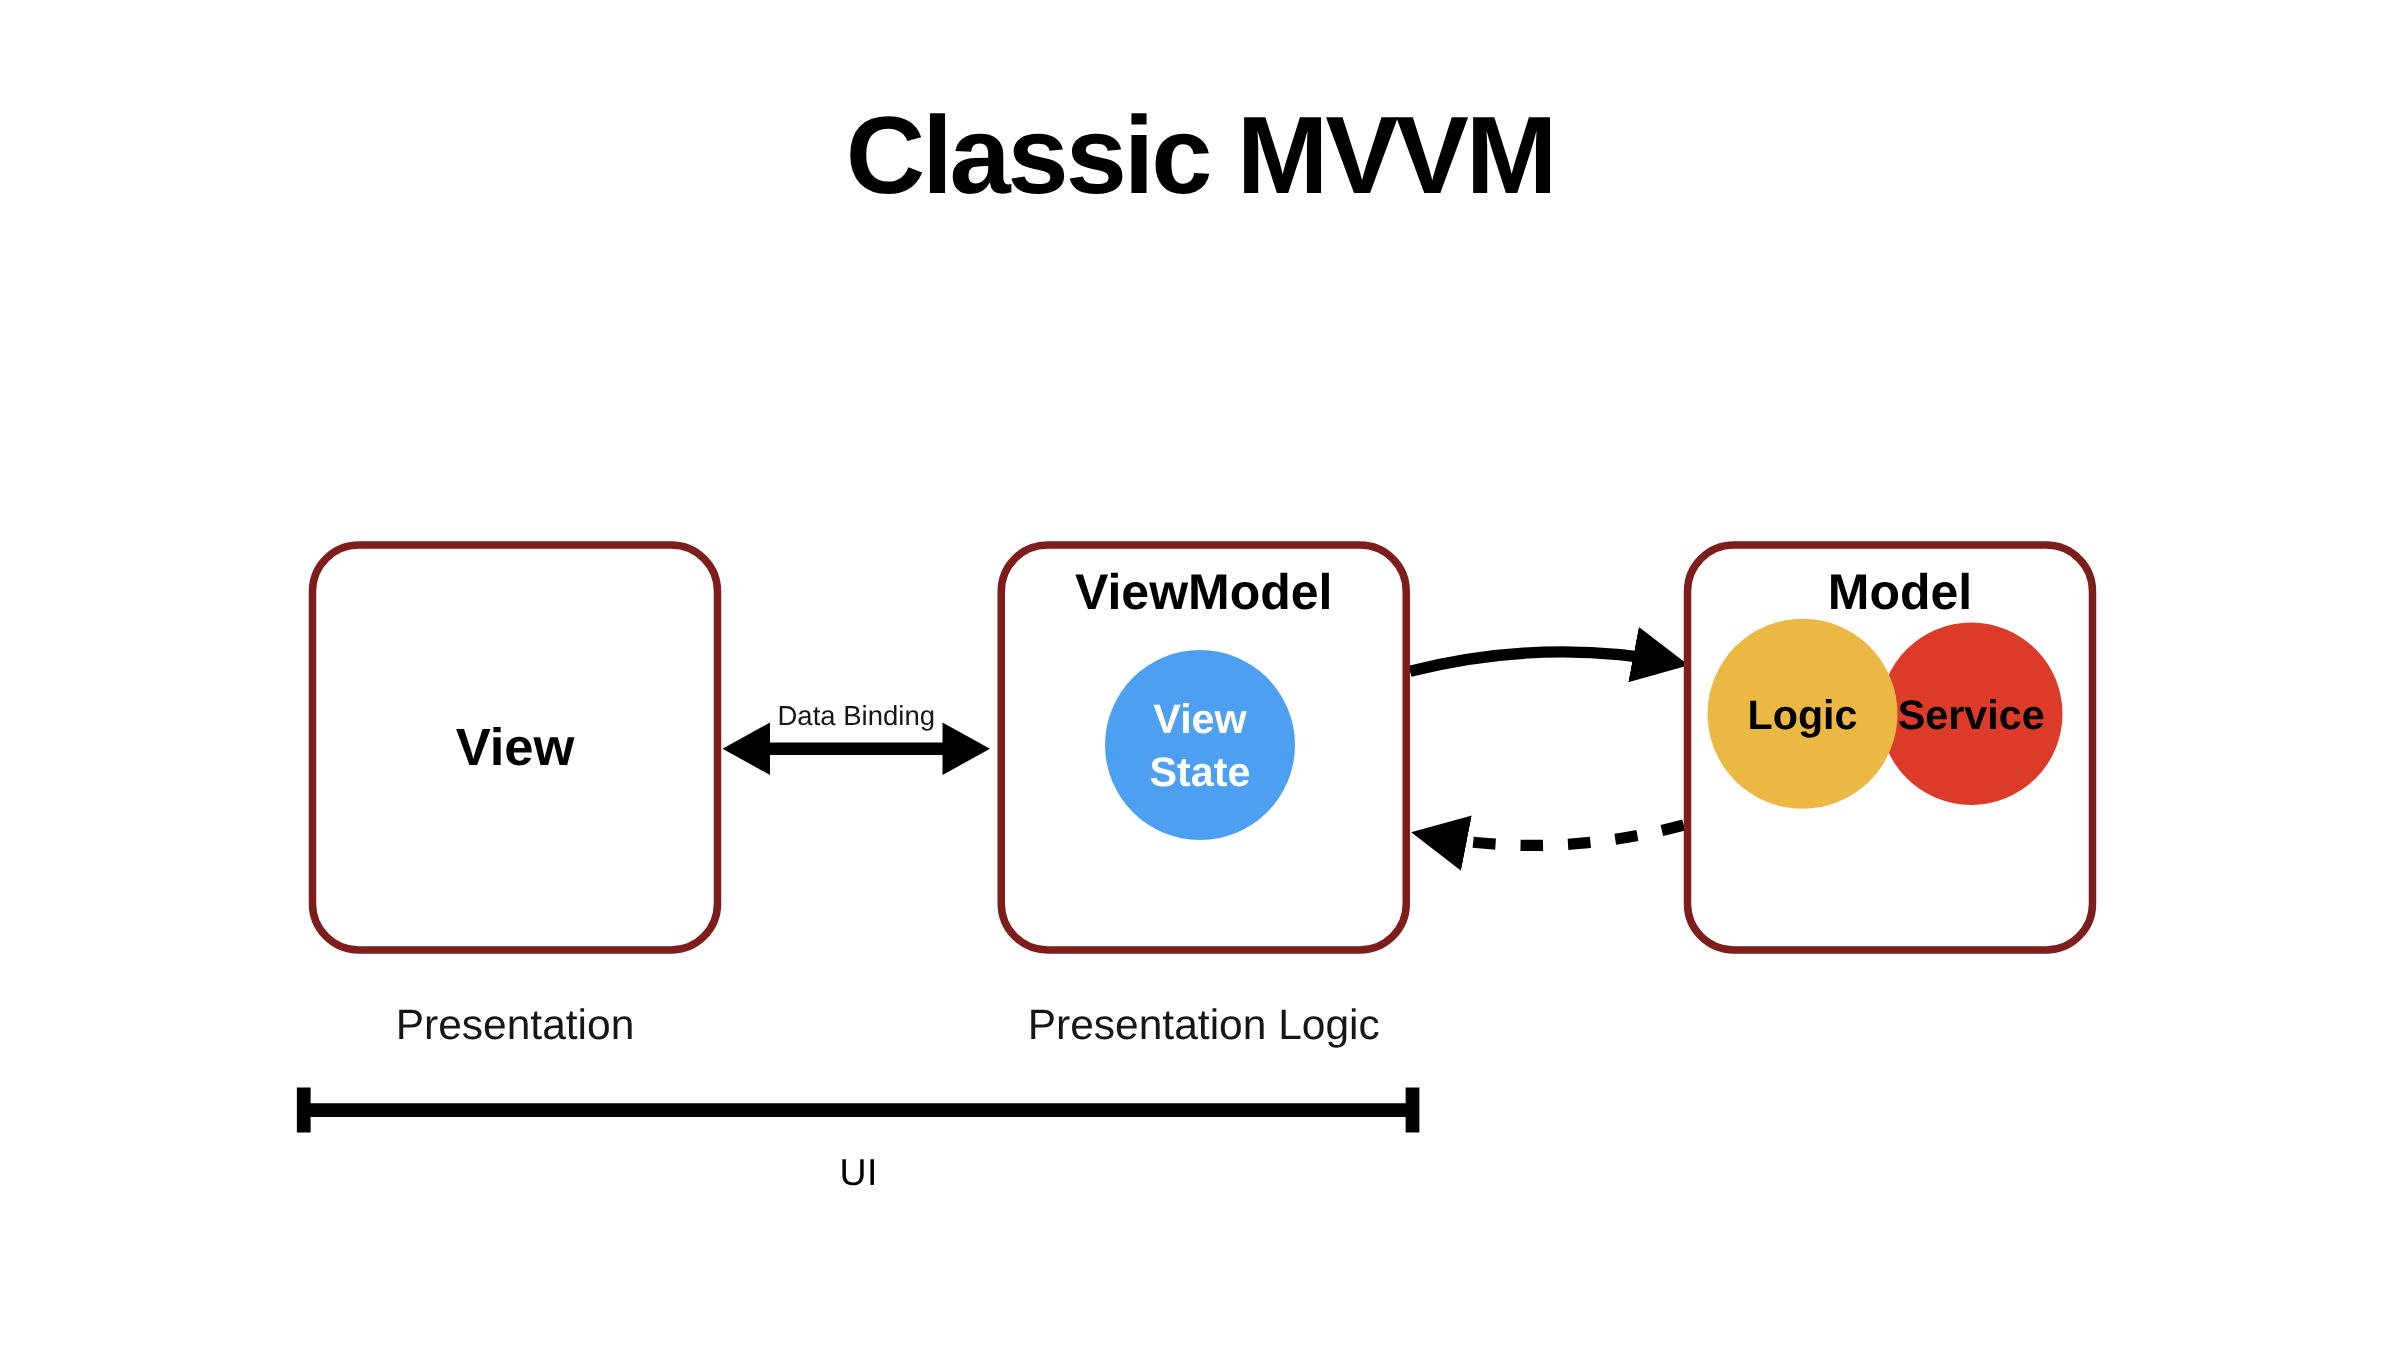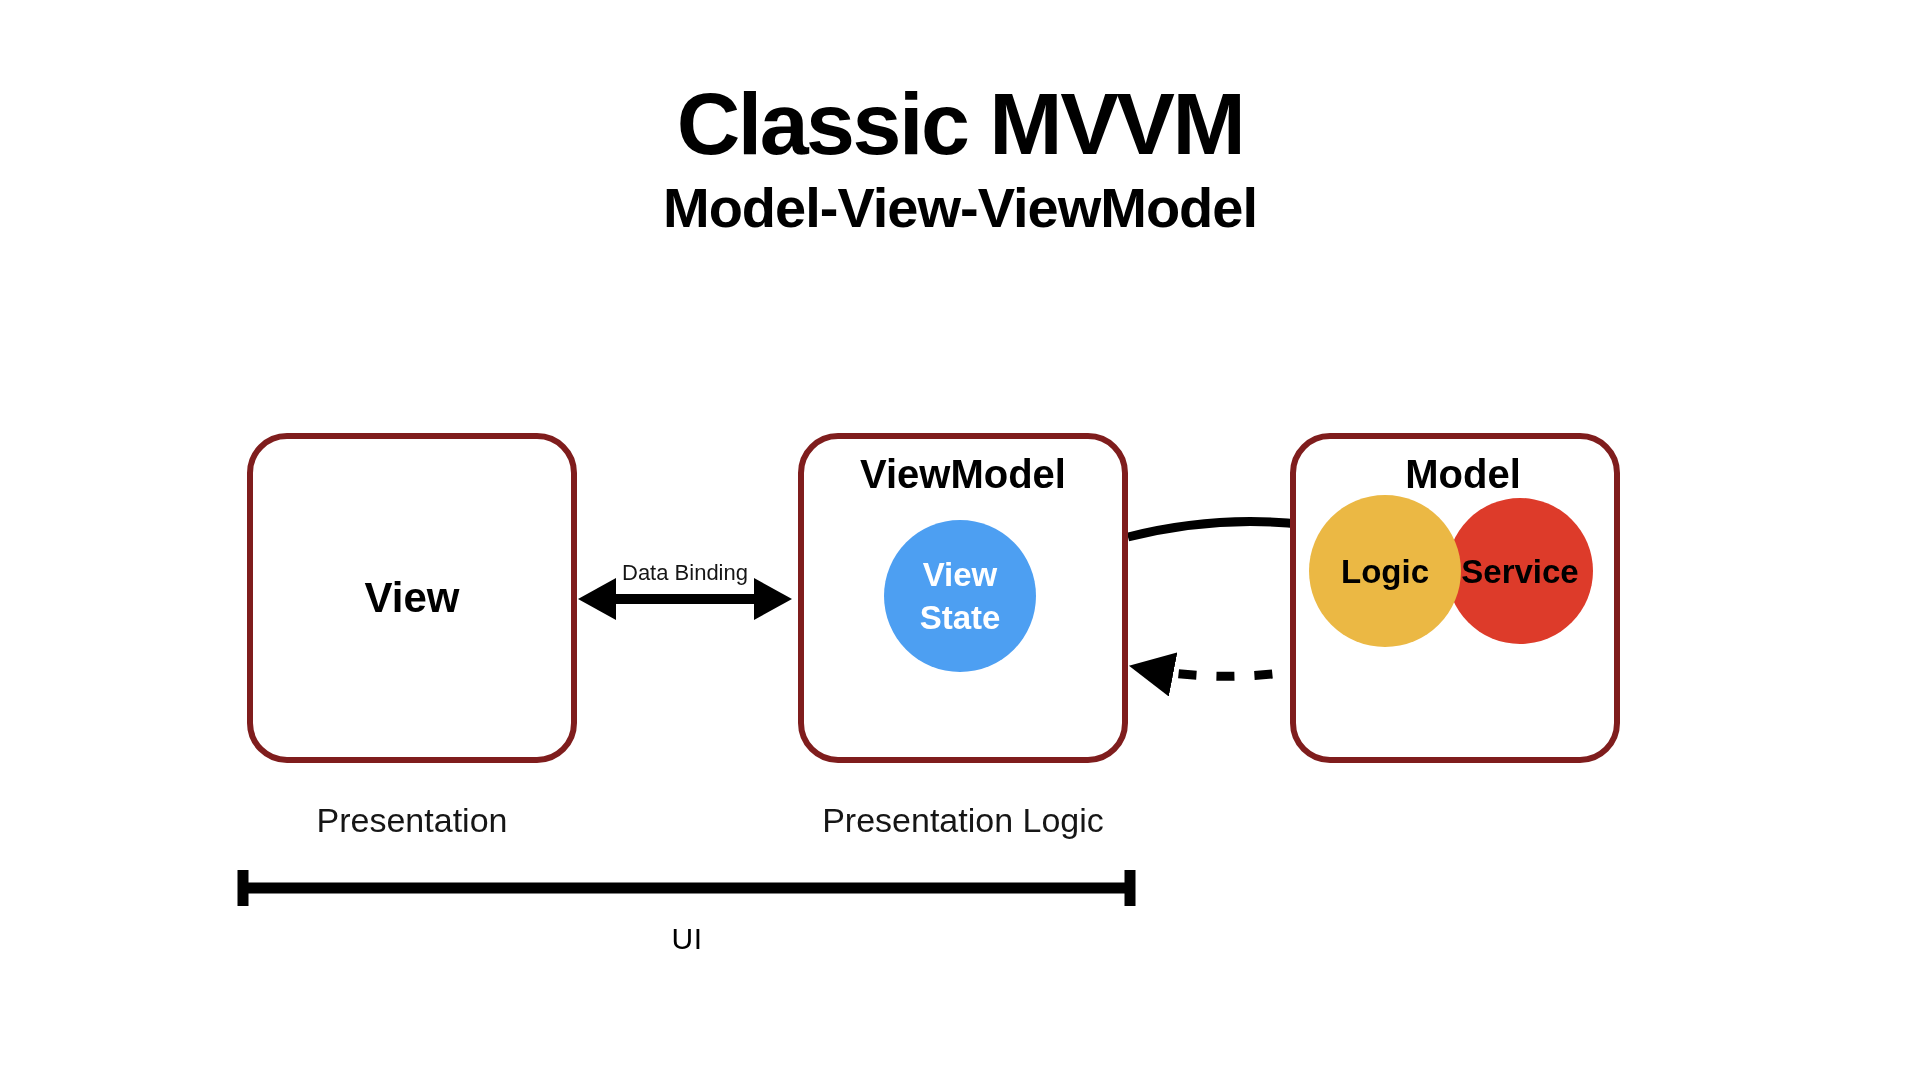--- a/index.html
+++ b/index.html
@@ -13,21 +13,21 @@
   .title-block h1 { margin:0; font-size:88px; line-height:1.08; font-weight:bold; letter-spacing:-2.5px; }
   .title-block h2 { margin:6px 0 0 0; font-size:56px; line-height:1.1; font-weight:bold; letter-spacing:-1px; }
 
   
   .box {
     position:absolute; top:433px; width:330px; height:330px; box-sizing:border-box;
     background:#fff; border:6px solid #7f1d1d; border-radius:40px;
   }
   .box.view { left:247px; display:flex; align-items:center; justify-content:center; }
   .box.viewmodel { left:798px; }
-  .box.model { left:1290px;padding-left:16px; }
+  .box.model { left:1347px;padding-left:16px; }
   .box-center-label { font-size:42px; font-weight:bold; }
   .box-top-label { margin-top:13px; text-align:center; font-size:40px; font-weight:bold; }
 
   
   .circle { position:absolute; border-radius:50%; display:flex; flex-direction:column;
             align-items:center; justify-content:center; text-align:center; }
   .circle .c-line { font-size:33px; font-weight:bold; line-height:43px; }
   .vm-circle   { left:80px;  top:81px;  width:152px; height:152px; color:#fff; }
   .logic-circle   { left:13px;  top:56px;  width:152px; height:152px; z-index:3; color:#000; }
   .service-circle { left:151px; top:59px;  width:146px; height:146px; z-index:1; color:#fff; }
@@ -45,21 +45,20 @@
   .tier-data-business { left:1212px; }
   .ui-label { left:587px; top:922px; width:200px; font-size:30px; font-weight:normal; letter-spacing:0.5px; }
 </style>
 </head>
 <body>
 
 <div class="canvas">
 
   <div class="title-block">
     <h1>Classic MVVM</h1>
-    <h2>Model-View-ViewModel</h2>
   </div>
 
   <svg class="connectors" viewBox="0 0 1920 1080">
     <defs>
       <marker id="ah" viewBox="0 0 10 10" refX="7.5" refY="5" markerWidth="5" markerHeight="5" orient="auto-start-reverse">
         <path d="M0 0 L10 5 L0 10 Z" fill="#000"></path>
       </marker>
     </defs>
 
     <g>

